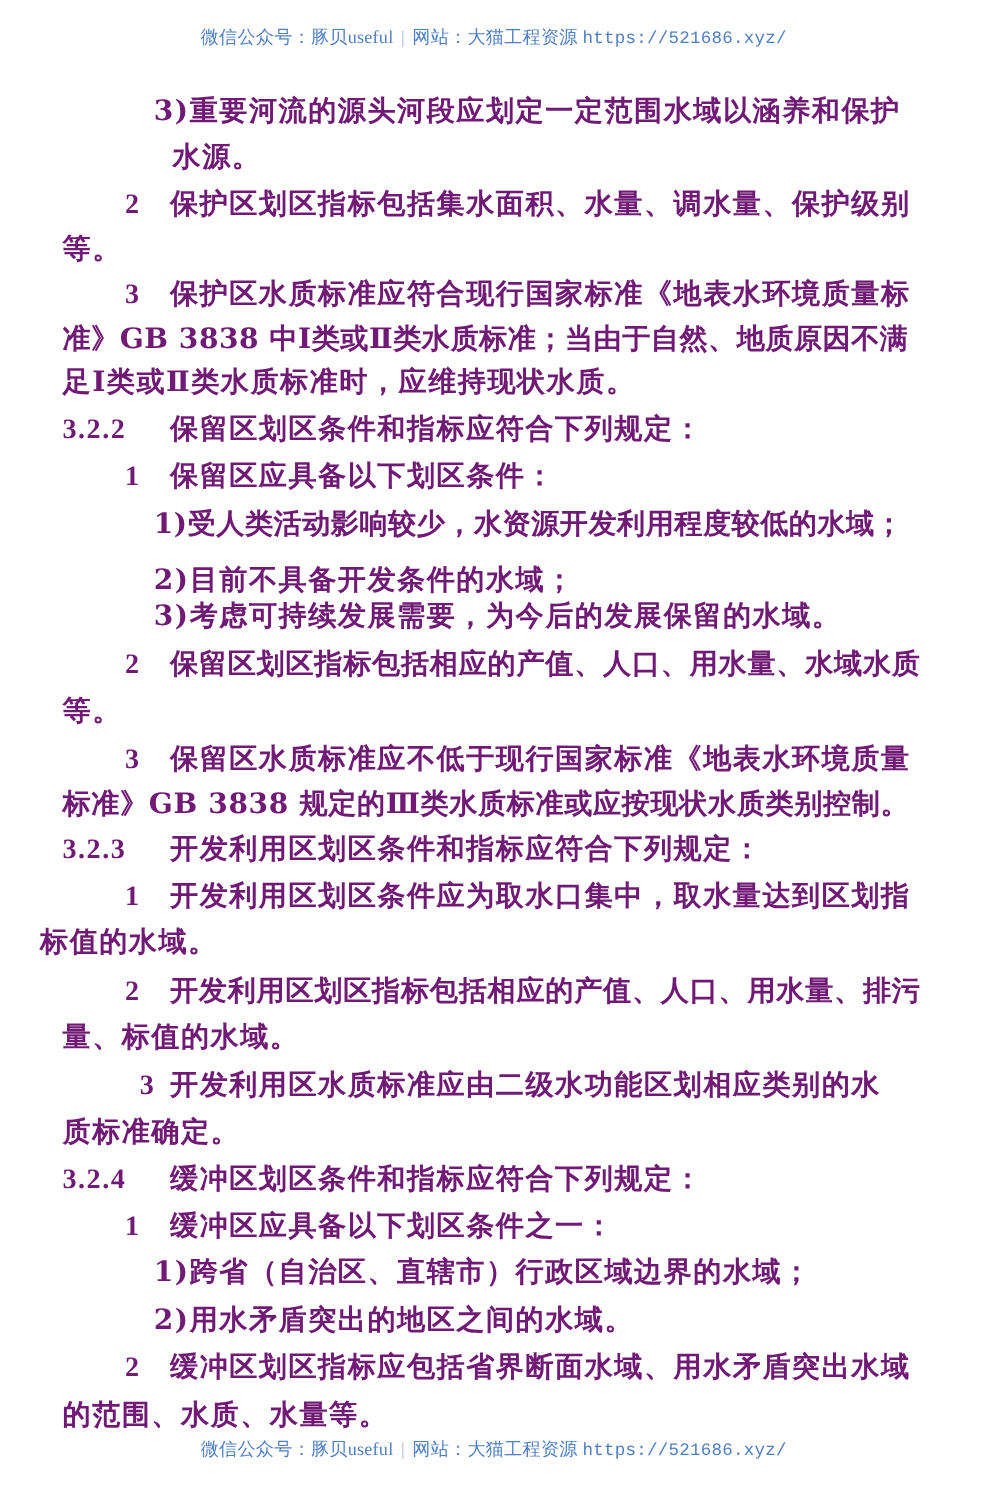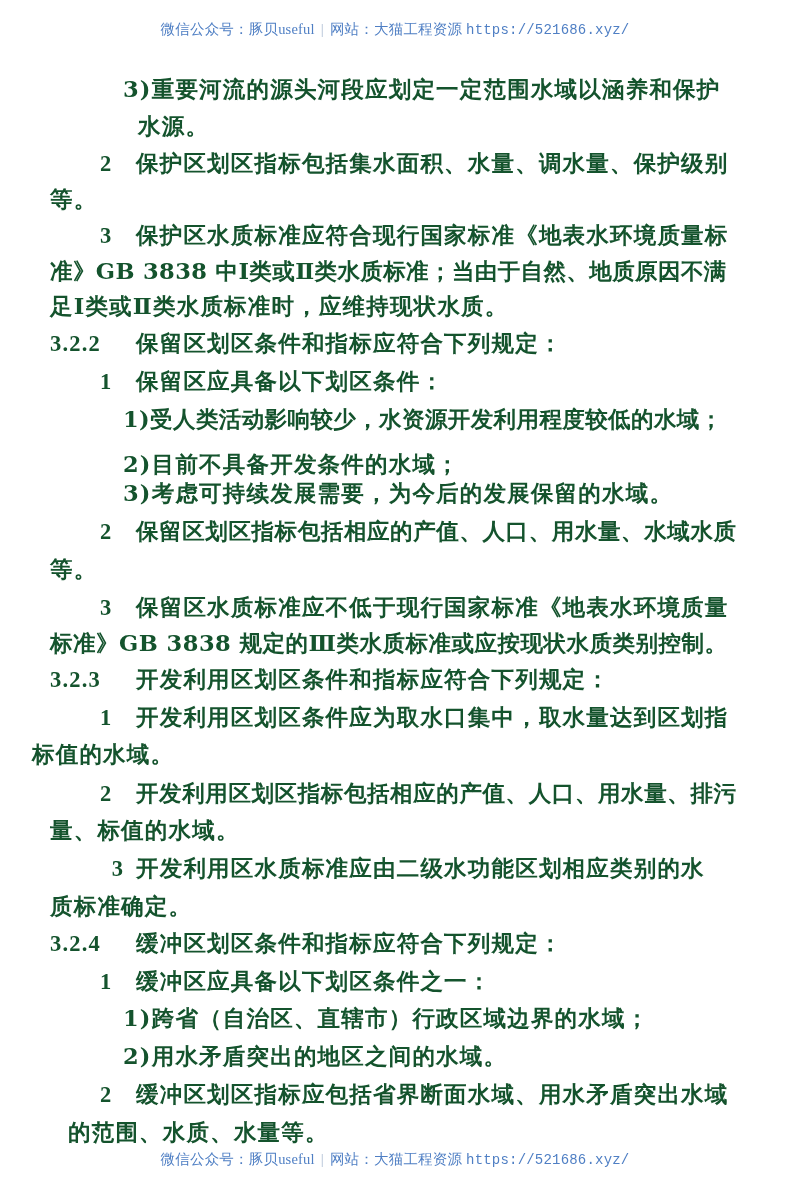--- a/index.html
+++ b/index.html
@@ -9,21 +9,21 @@
   }
   .wm {
     position: absolute; left: 0; width: 790px; text-align: center;
     font-family: "Liberation Serif", "DejaVu Serif", serif;
     font-size: 14.5px; color: #4f7fc4; letter-spacing: 0.2px;
   }
   .wm .sep { color: #a8b8d0; margin: 0 6px; }
   .wm .url { font-family: "Liberation Mono", "DejaVu Sans Mono", monospace; font-size: 14px; }
   .line {
     position: absolute; font-size: 22.5px; line-height: 30px; white-space: nowrap;
-    letter-spacing: 1.2px; font-weight: bold; color: #14532d;
+    letter-spacing: 1.2px; font-weight: bold; color: #701a75;
   }
   .num { display: inline-block; font-family: "Liberation Serif", serif; font-weight: bold; }
   .clause-num { width: 86px; }
   .item-num { width: 36px; }
 </style>
 </head>
 <body>
 
 <div class="wm" style="top:20px;">
   <span>微信公众号：豚贝useful</span><span class="sep">|</span><span>网站：大猫工程资源</span> <span class="url">https://521686.xyz/</span>
@@ -61,18 +61,18 @@
 
   <div class="line" style="left:100px; top:853px;text-align:center;"><span class="num item-num">3</span><span>开发利用区水质标准应由二级水功能区划相应类别的水</span></div>
   <div class="line" style="left:50px; top:891px;">质标准确定。</div>
 
   <div class="line" style="left:50px; top:928px;"><span class="num clause-num">3.2.4</span><span>缓冲区划区条件和指标应符合下列规定：</span></div>
   <div class="line" style="left:100px; top:966px;"><span class="num item-num">1</span><span>缓冲区应具备以下划区条件之一：</span></div>
   <div class="line" style="left:123px; top:1003px;">1)跨省（自治区、直辖市）行政区域边界的水域；</div>
   <div class="line" style="left:123px; top:1041px;">2)用水矛盾突出的地区之间的水域。</div>
 
   <div class="line" style="left:100px; top:1079px;"><span class="num item-num">2</span><span>缓冲区划区指标应包括省界断面水域、用水矛盾突出水域</span></div>
-  <div class="line" style="left:68px; top:1117px;">的范围、水质、水量等。</div>
+  <div class="line" style="left:50px; top:1117px;">的范围、水质、水量等。</div>
 </div>
 
 <div class="wm" style="top:1150px;">
   <span>微信公众号：豚贝useful</span><span class="sep">|</span><span>网站：大猫工程资源</span> <span class="url">https://521686.xyz/</span>
 </div>
 
 </body></html>

